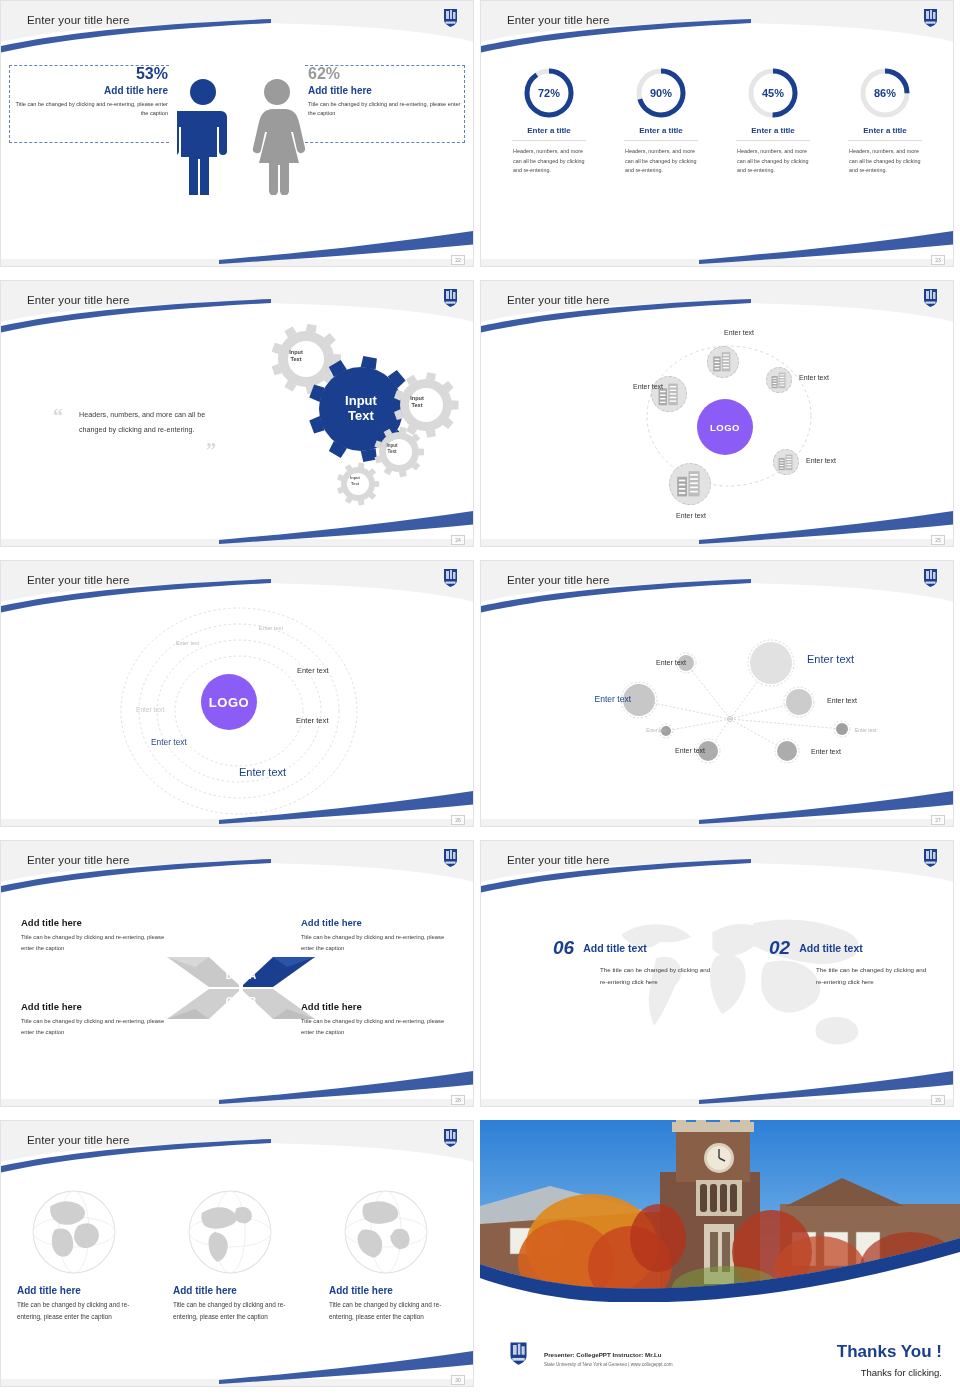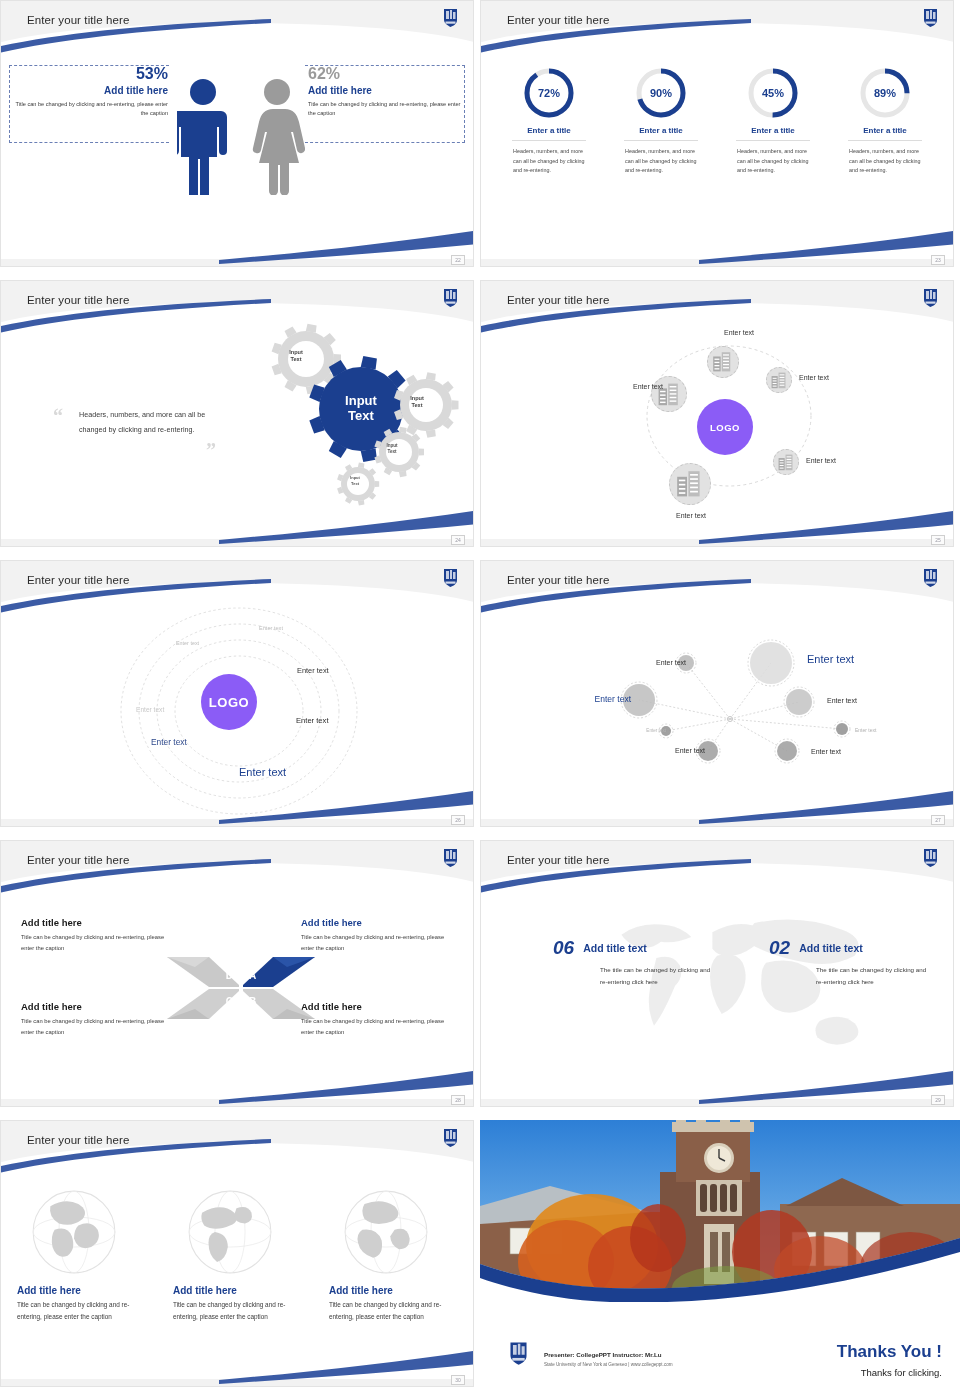--- a/index.html
+++ b/index.html
@@ -250,21 +250,21 @@
               <div class="donut-title">Enter a title</div>
               <div class="donut-rule"></div>
               <div class="donut-desc">Headers, numbers, and more can all be changed by clicking and re-entering.</div>
             </div>
             <div class="donut-col">
               <div class="donut-wrap">
                 <div><svg width="52" height="52" viewBox="0 0 52 52">
                     <circle cx="26" cy="26" r="22" fill="none" stroke="#e6e6e6" stroke-width="5"></circle>
                     <circle cx="26" cy="26" r="22" fill="none" stroke="#1b3f8f" stroke-width="5" stroke-dasharray="34.6 103.7" transform="rotate(-90 26 26)"></circle>
                   </svg></div>
-                <div class="donut-val">89%</div>
+                <div class="donut-val">86%</div>
               </div>
               <div class="donut-title">Enter a title</div>
               <div class="donut-rule"></div>
               <div class="donut-desc">Headers, numbers, and more can all be changed by clicking and re-entering.</div>
             </div>
           </div>
         </div>
       </div>
     </div>
     <div class="slide">

